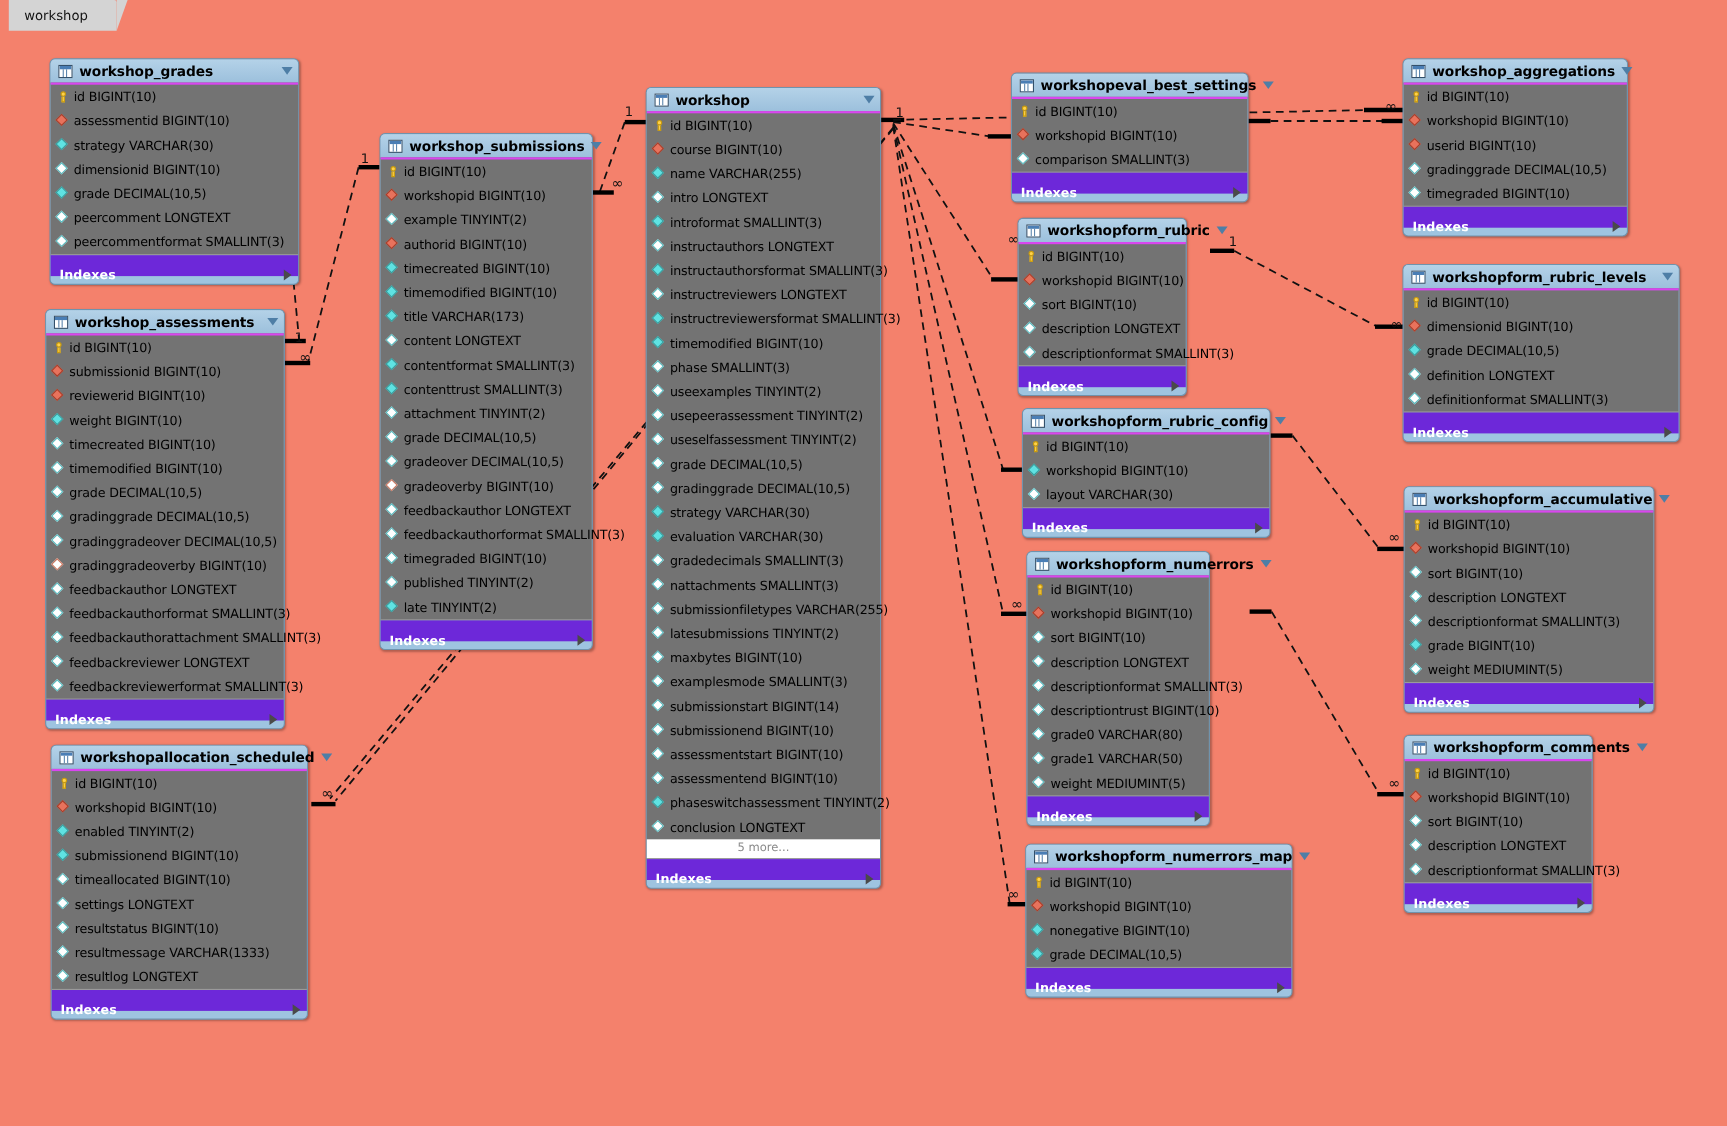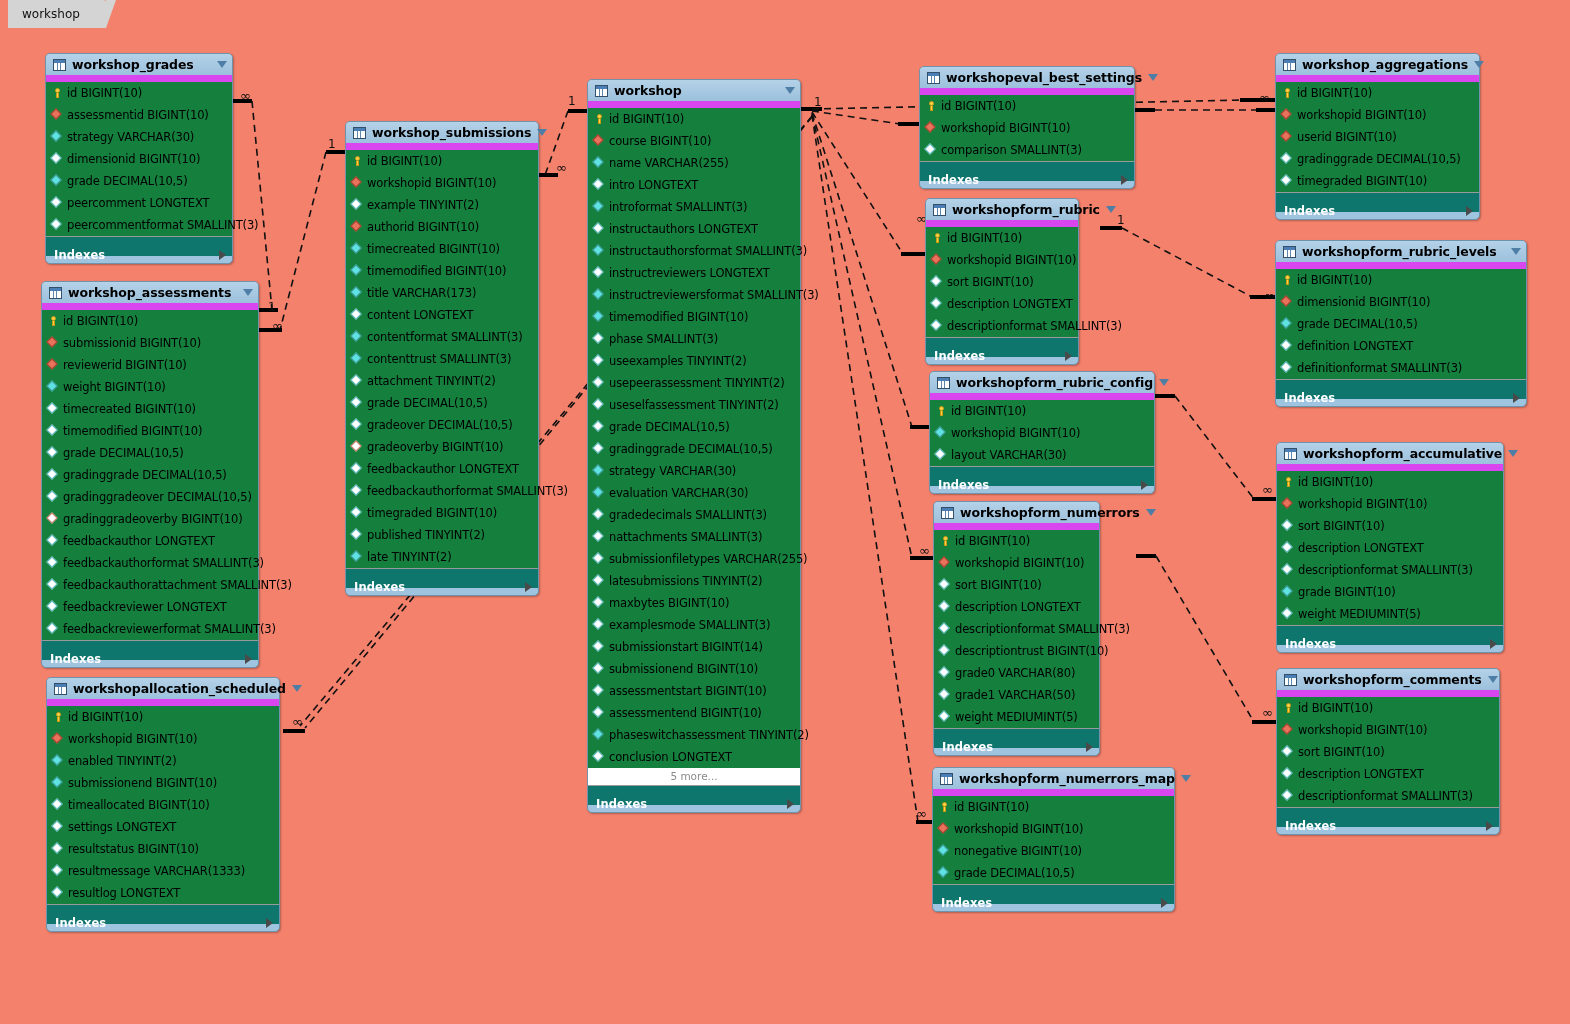--- a/index.html
+++ b/index.html
@@ -111,22 +111,22 @@
   }
   .caret {
     flex: 0 0 auto;
     width: 0; height: 0;
     margin-left: 6px;
     border-left: 5px solid transparent;
     border-right: 5px solid transparent;
     border-top: 7px solid #4e7ea6;
   }
   .cols {
-    background: #15803d;
-    border-top: 7px solid #d946ef;
+    background: #737373;
+    border-top: 2px solid #d946ef;
     border-bottom: 1px solid #9a9a9a;
   }
   .col {
     display: flex;
     align-items: center;
     height: 22px;
     padding-left: 5px;
     white-space: nowrap;
     box-sizing: border-box;
   }
@@ -178,21 +178,21 @@
     text-align: center;
     font-size: 10.5px;
     color: #8a8a8a;
     padding: 2px 0 3px 0;
     background: #fff;
   }
   .idx {
     display: flex;
     align-items: center;
     height: 19px;
-    background: #0f766e;
+    background: #6d28d9;
     padding: 16px 6px 0 8px;
     box-sizing: border-box;
   }
   .idx-txt {
     font-size: 11.5px;
     font-weight: bold;
     color: #fff;
     flex: 1 1 auto;
     letter-spacing: 0.1px;
   }
@@ -277,21 +277,21 @@
       <span style="position: absolute; z-index: 8; font-size: 12px; color: rgb(17, 17, 17); font-family: &quot;DejaVu Sans&quot;, sans-serif; left: 1117px; top: 213px;">1</span>
       <span style="position: absolute; z-index: 8; font-size: 13px; color: rgb(17, 17, 17); font-family: &quot;DejaVu Sans&quot;, sans-serif; left: 1264px; top: 288px;">∞</span>
       <span style="position: absolute; z-index: 8; font-size: 13px; color: rgb(17, 17, 17); font-family: &quot;DejaVu Sans&quot;, sans-serif; left: 919px; top: 543px;">∞</span>
       <span style="position: absolute; z-index: 8; font-size: 13px; color: rgb(17, 17, 17); font-family: &quot;DejaVu Sans&quot;, sans-serif; left: 1262px; top: 482px;">∞</span>
       <span style="position: absolute; z-index: 8; font-size: 13px; color: rgb(17, 17, 17); font-family: &quot;DejaVu Sans&quot;, sans-serif; left: 1262px; top: 705px;">∞</span>
       <span style="position: absolute; z-index: 8; font-size: 13px; color: rgb(17, 17, 17); font-family: &quot;DejaVu Sans&quot;, sans-serif; left: 916px; top: 806px;">∞</span>
       <span style="position: absolute; z-index: 8; font-size: 13px; color: rgb(17, 17, 17); font-family: &quot;DejaVu Sans&quot;, sans-serif; left: 292px; top: 714px;">∞</span>
     </div>
 
   <div id="tables-host">
-      <div class="tbl" style="left: 45px; top: 53px; width: 188px;">
+      <div class="tbl" style="left: 45px; top: 53px; width: 227px;">
         <div class="tbl-head">
           <span class="tbl-icon"></span>
           <span class="tbl-title">workshop_grades</span>
           <span class="caret"></span>
         </div>
         <div class="cols">
           <div class="col">
             <span class="gl gl-pk"></span>
             <span class="col-txt">id BIGINT(10)</span>
           </div>
@@ -1147,21 +1147,21 @@
               <span class="dia"></span>
             </span>
             <span class="col-txt">weight MEDIUMINT(5)</span>
           </div>
         </div>
         <div class="idx">
           <span class="idx-txt">Indexes</span>
           <span class="idx-arrow"></span>
         </div>
       </div>
-      <div class="tbl" style="left: 1276px; top: 668px; width: 224px;">
+      <div class="tbl" style="left: 1276px; top: 668px; width: 172px;">
         <div class="tbl-head">
           <span class="tbl-icon"></span>
           <span class="tbl-title">workshopform_comments</span>
           <span class="caret"></span>
         </div>
         <div class="cols">
           <div class="col">
             <span class="gl gl-pk"></span>
             <span class="col-txt">id BIGINT(10)</span>
           </div>

